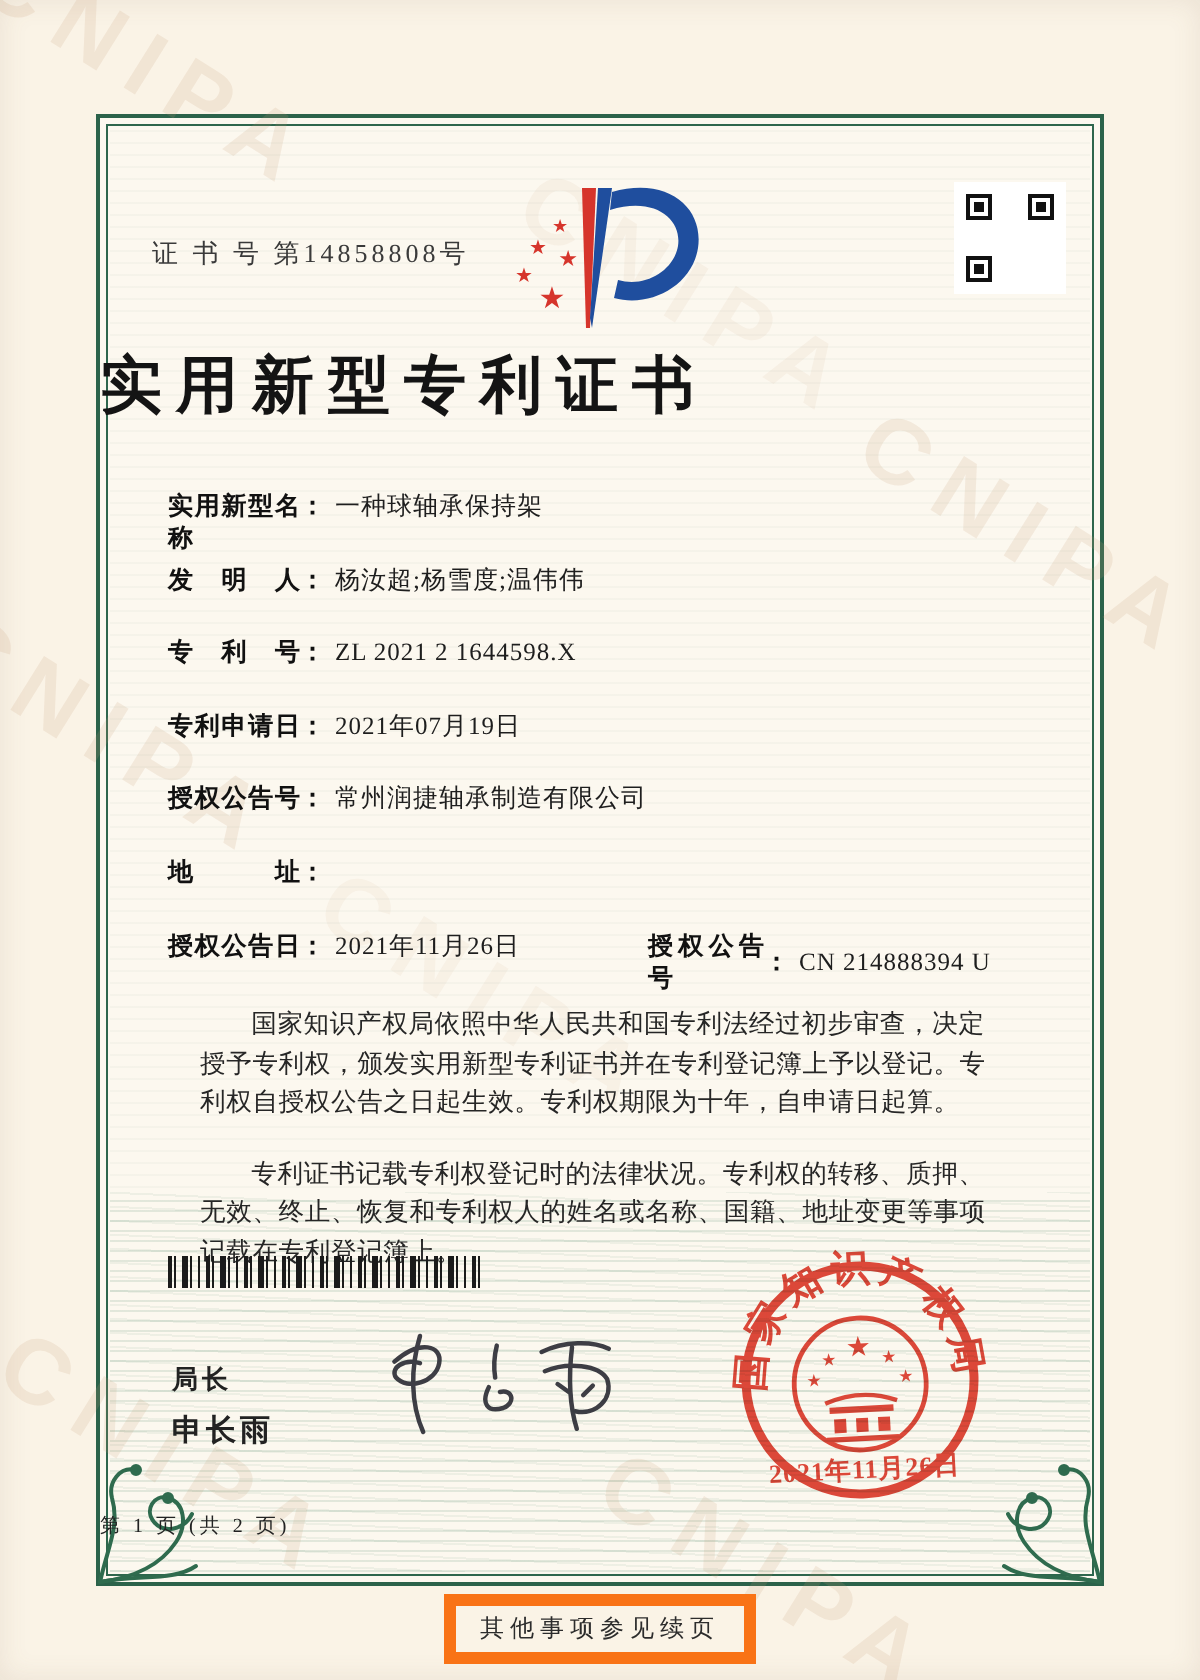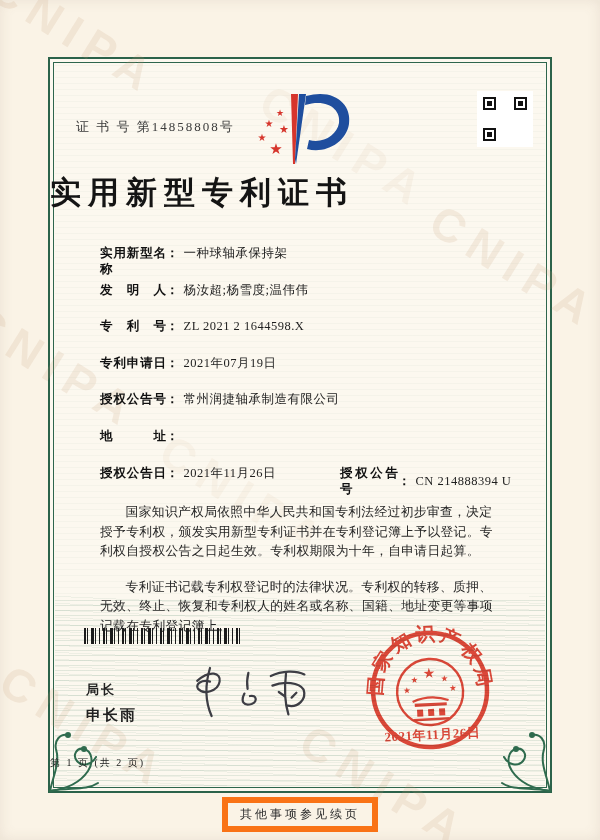--- a/index.html
+++ b/index.html
@@ -31,21 +31,21 @@
   .qr-noise{position:absolute;inset:4px;background-color:#fff;
       background-image:repeating-linear-gradient(90deg,#111 0 2px,#fff 2px 5px),
                        repeating-linear-gradient(0deg,#111 0 2px,#fff 2px 5px);
       background-blend-mode:screen;}
   .finder{position:absolute;width:9px;height:9px;border:2px solid #111;background:#fff;}
   .finder .dot{position:absolute;inset:2px;background:#111;}
   .f-tl{left:3px;top:3px;} .f-tr{right:3px;top:3px;} .f-bl{left:3px;bottom:3px;}
   .title{position:absolute;left:50px;top:172px;width:500px;text-align:left;
          font-size:31px;font-weight:700;letter-spacing:7px;color:#141414;}
   .fields{position:absolute;left:84px;top:245px;width:440px;font-size:12.5px;color:#1e1e1e;}
-  .field-row{position:relative;height:36.6px;display:flex;align-items:flex-start;line-height:16px;margin-left:16px;}
+  .field-row{position:relative;height:36.6px;display:flex;align-items:flex-start;line-height:16px;}
   .flabel{display:inline-block;width:66px;text-align:justify;text-align-last:justify;
           font-weight:600;color:#111;}
   .fcolon{font-weight:600;color:#111;margin-right:5px;}
   .fvalue{letter-spacing:.5px;}
   .pair2{position:absolute;left:240px;top:0;display:flex;align-items:center;}
   .pair2 .flabel{width:58px;margin-right:0;}
   .body-text{position:absolute;left:84px;top:487px;width:436px;font-size:12.8px;
              line-height:19.6px;color:#262626;letter-spacing:.3px;}
   .body-text p{margin:16px;text-indent:2em;}
   .barcode{position:absolute;left:84px;top:628px;width:157px;height:16px;

